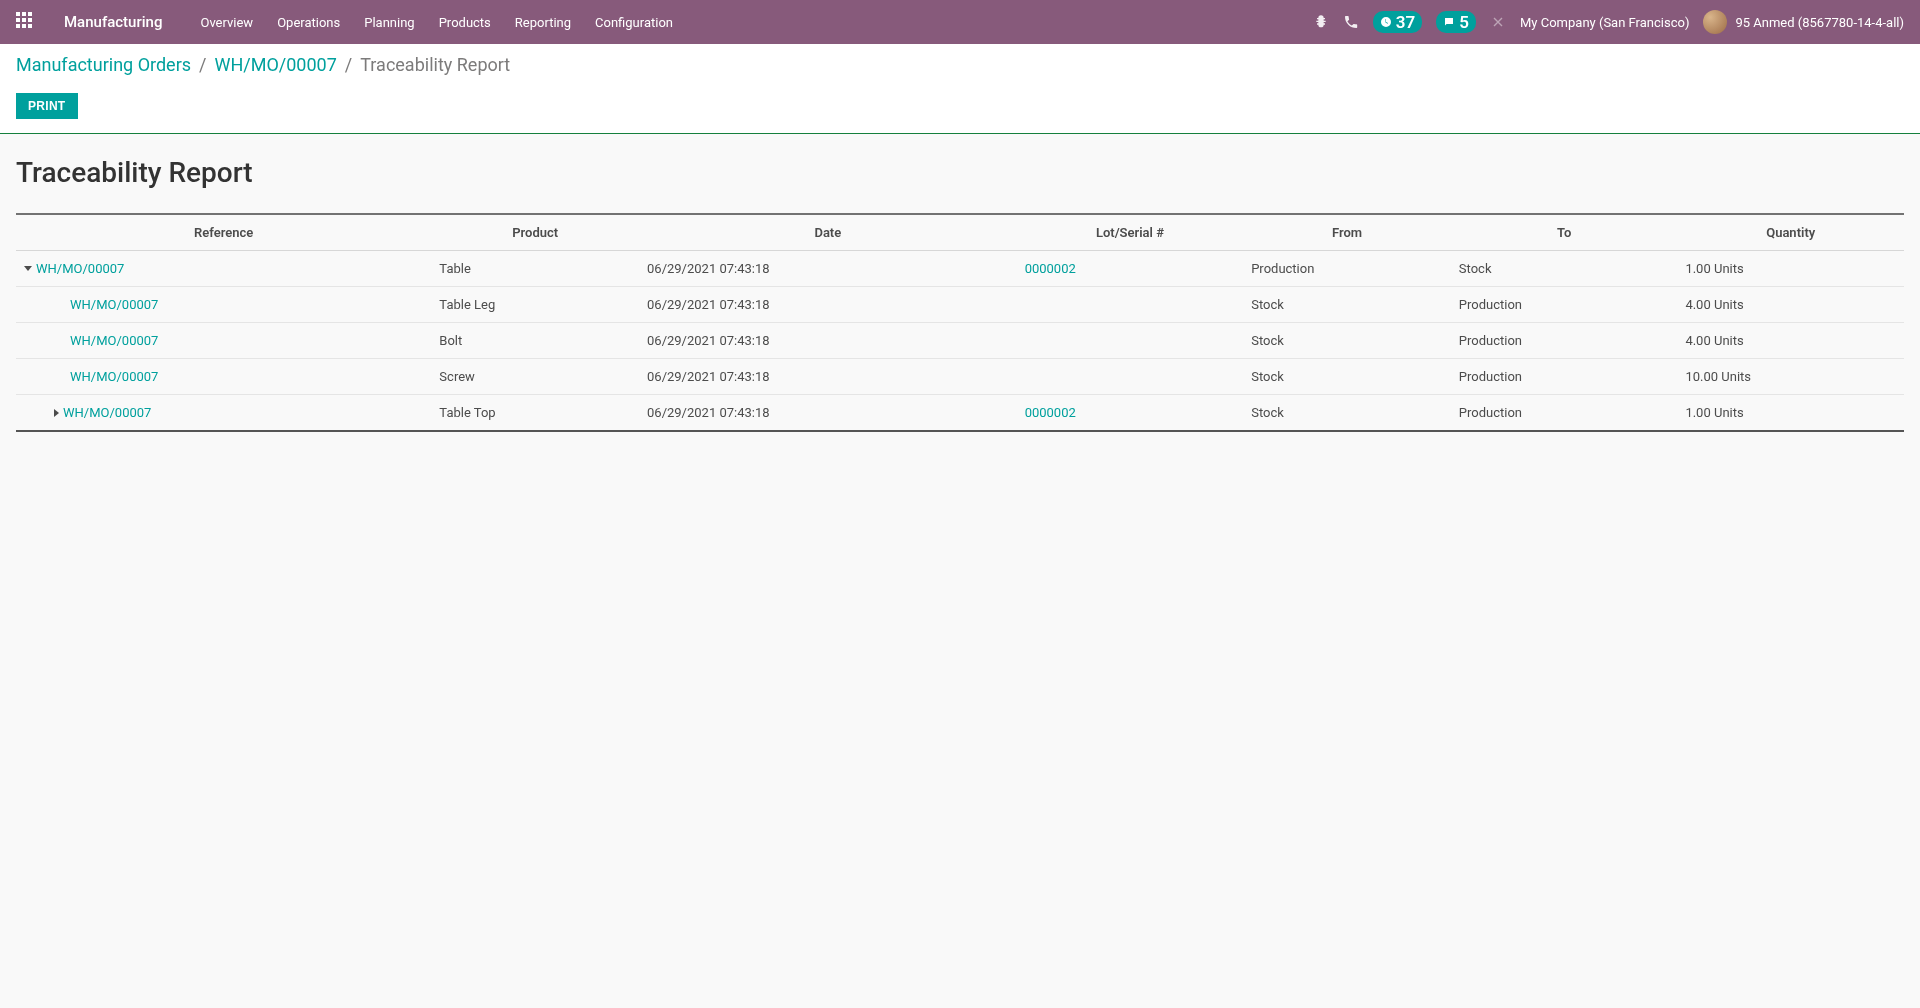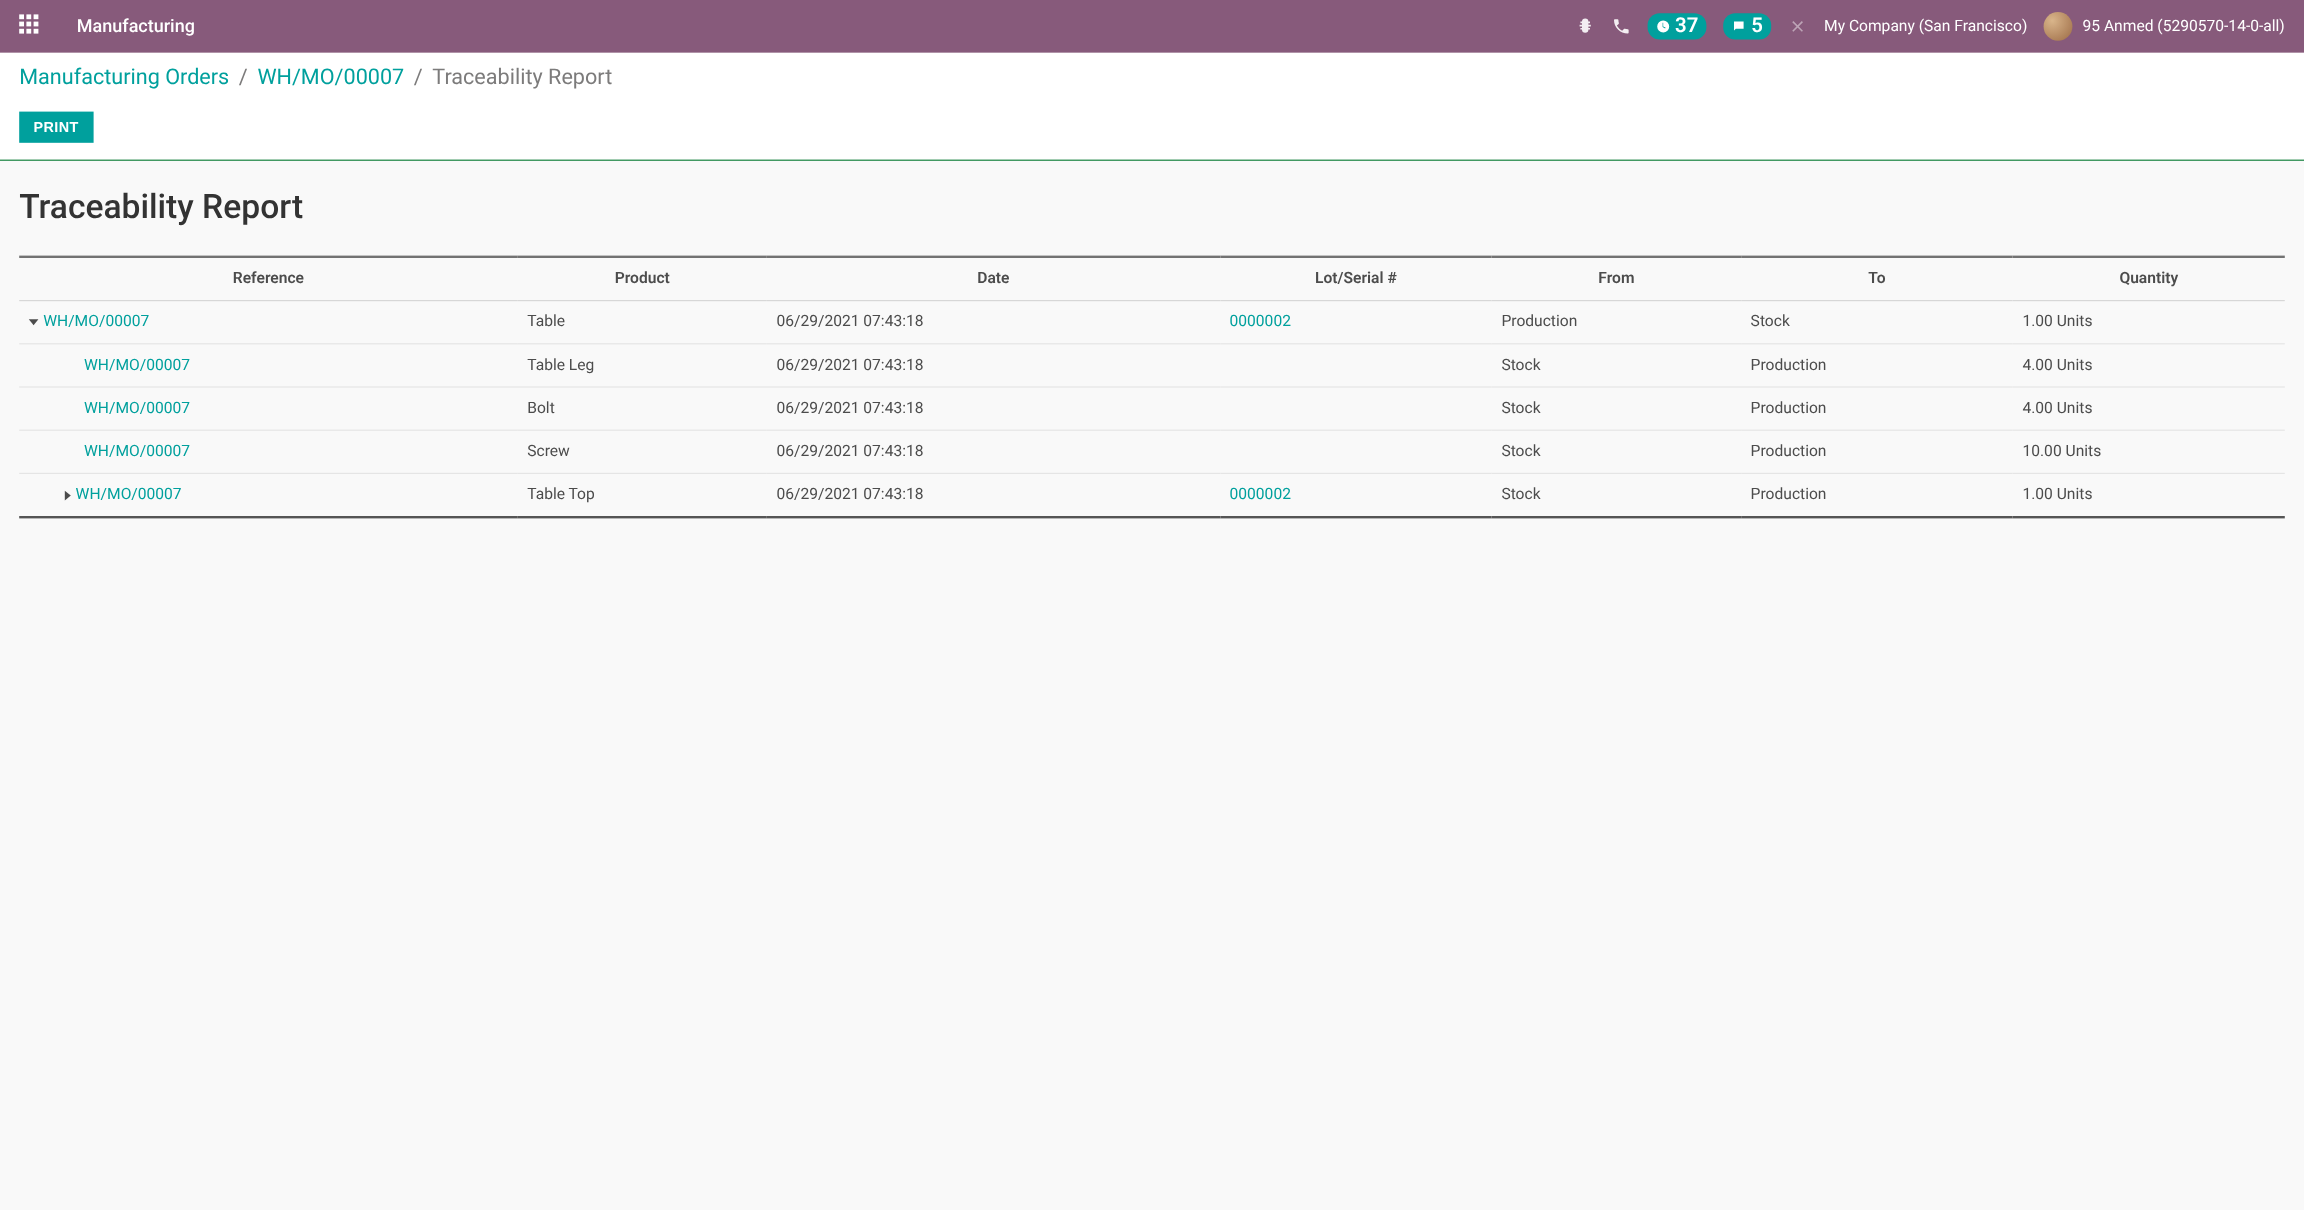--- a/index.html
+++ b/index.html
@@ -175,20 +175,28 @@
       <span></span>
       <span></span>
     <span></span>
       <span></span>
       <span></span>
     <span></span>
       <span></span>
       <span></span>
   </div>
   <div class="brand">Manufacturing</div>
+  <div class="nav-menu">
+    <a>Overview</a>
+    <a>Operations</a>
+    <a>Planning</a>
+    <a>Products</a>
+    <a>Reporting</a>
+    <a>Configuration</a>
+  </div>
   <div class="nav-right">
     <span class="nav-ico">
       <svg viewBox="0 0 24 24">
           <path d="M12 2a4 4 0 0 1 4 4h2v2h-2v2h3v2h-3v2h2v2h-2a4 4 0 0 1-8 0H6v-2h2v-2H5v-2h3V8H6V6h2a4 4 0 0 1 4-4z"></path>
         </svg>
     </span>
     <span class="nav-ico">
       <svg viewBox="0 0 24 24">
           <path d="M6.6 10.8c1.4 2.8 3.8 5.2 6.6 6.6l2.2-2.2c.3-.3.7-.4 1.1-.3 1.2.4 2.5.6 3.8.6.6 0 1 .4 1 1V20c0 .6-.4 1-1 1C10.6 21 3 13.4 3 4c0-.6.4-1 1-1h3.5c.6 0 1 .4 1 1 0 1.3.2 2.6.6 3.8.1.4 0 .8-.3 1.1L6.6 10.8z"></path>
         </svg>
@@ -206,21 +214,21 @@
       <span>5</span>
     </span>
     <span class="nav-ico dim">
       <svg viewBox="0 0 24 24">
           <path d="M18 6L6 18M6 6l12 12" stroke="#fff" stroke-width="2" fill="none"></path>
         </svg>
     </span>
     <span class="company">My Company (San Francisco)</span>
     <span class="user">
       <span class="avatar"></span>
-      <span>95 Anmed (5290570-14-0-all)</span>
+      <span>95 Anmed (8567780-14-4-all)</span>
     </span>
   </div>
 </div>
 
 <div class="control-panel">
   <div class="breadcrumbs">
     <a>Manufacturing Orders</a>
     <span class="sep">/</span>
     <a>WH/MO/00007</a>
     <span class="sep">/</span>

